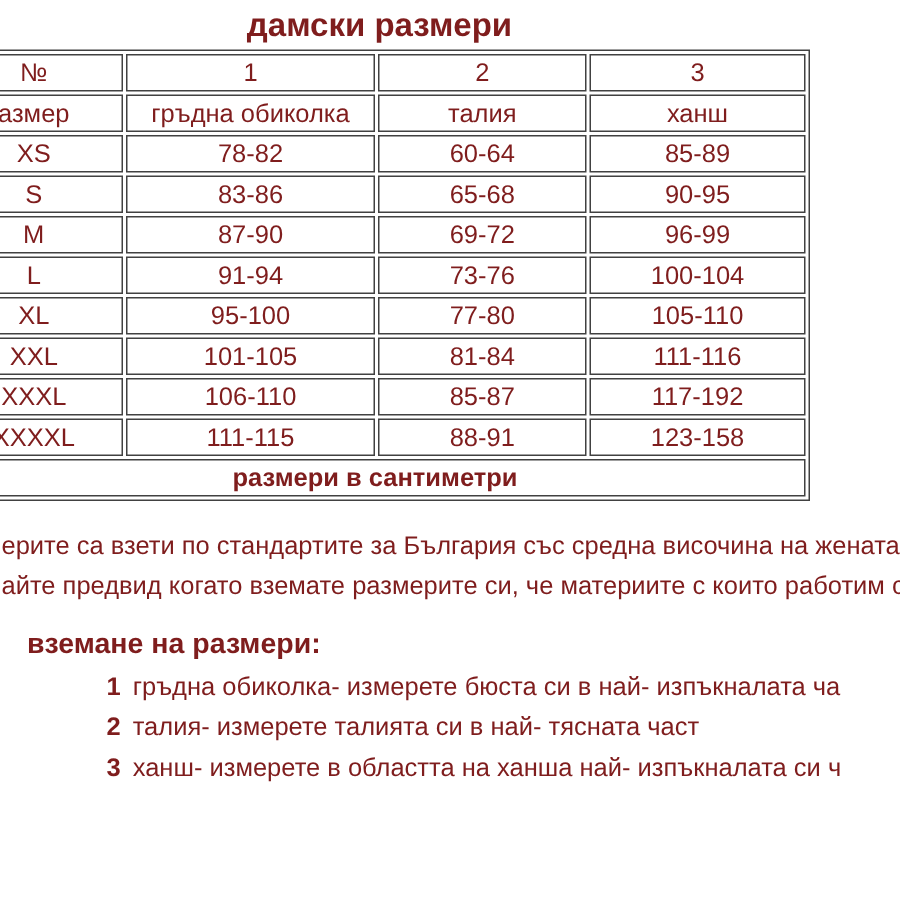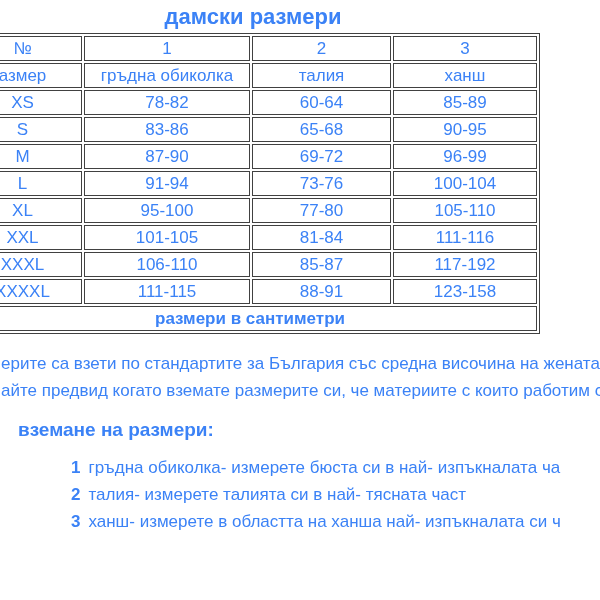--- a/index.html
+++ b/index.html
@@ -7,21 +7,21 @@
     padding: 0;
     background: #ffffff;
   }
   .viewport {
     position: relative;
     width: 600px;
     height: 600px;
     overflow: hidden;
     background: #ffffff;
     font-family: "Liberation Sans", sans-serif;
-    color: #3b82f6;
+    color: #7f1d1d;
   }
   
   .table-wrap {
     width: 586px;
     margin-left: -40px;       
   }
   .page-title {
     font-size: 22px;
     font-weight: bold;
     text-align: center;
@@ -65,21 +65,21 @@
   }
   .measure-heading {
     width: 600px;
     box-sizing: border-box;
     padding-left: 18px;
     font-size: 19px;
     font-weight: bold;
     line-height: 24px;
   }
   .measure-list {
-    margin-top: 12px;
+    margin-top: 2px;
   }
   .measure-item {
     padding-left: 71px;
     font-size: 17px;
     line-height: 27px;
     white-space: nowrap;
   }
   .measure-item .num {
     font-weight: bold;
     margin-right: 8px;

